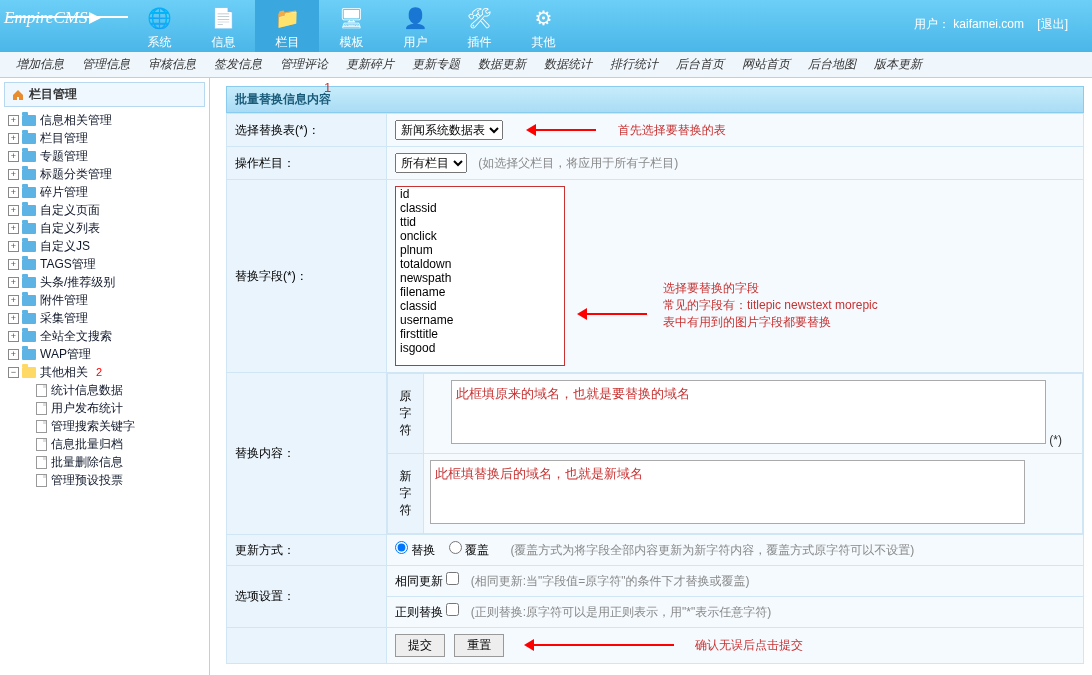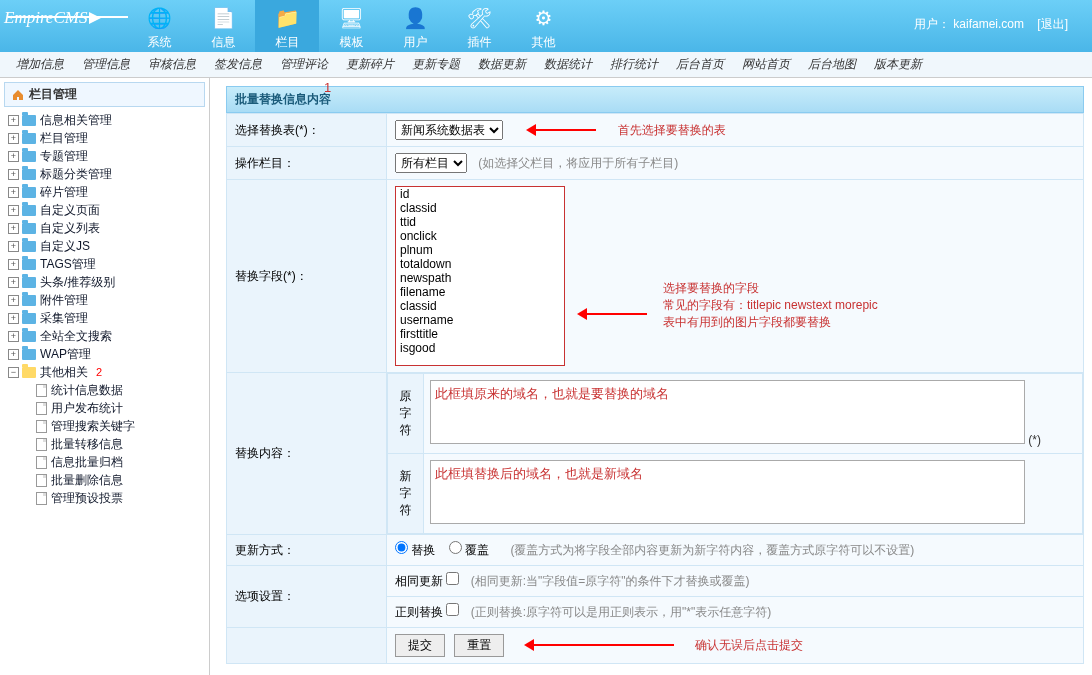--- a/index.html
+++ b/index.html
@@ -220,26 +220,20 @@
         <div class="tree-row">
           <span class="spacer"></span>
           <span class="spacer"></span>
           <span class="file-icon"></span>
           <span class="label">管理搜索关键字</span>
         </div>
         <div class="tree-row">
           <span class="spacer"></span>
           <span class="spacer"></span>
           <span class="file-icon"></span>
-          <span class="label">批量转移信息</span>
-        </div>
-        <div class="tree-row">
-          <span class="spacer"></span>
-          <span class="spacer"></span>
-          <span class="file-icon"></span>
           <span class="label">信息批量归档</span>
         </div>
         <div class="tree-row">
           <span class="spacer"></span>
           <span class="spacer"></span>
           <span class="file-icon"></span>
           <span class="label">批量删除信息</span>
         </div>
         <div class="tree-row">
           <span class="spacer"></span>
@@ -297,21 +291,21 @@
         </td>
       </tr>
       <tr>
         <td class="labelcell">替换内容：</td>
         <td style="padding:0">
           <table style="width:100%;border-collapse:collapse">
             <tbody>
                   <tr>
               <td class="inner-label">原字符</td>
               <td style="border-left:1px solid #D0E6F5;background:#F5FAFE;padding:6px">
-                <textarea style="color: #be185d;" placeholder="此框填原来的域名，也就是要替换的域名"></textarea>
+                <textarea style="color: #be185d; margin-left: 21px;" placeholder="此框填原来的域名，也就是要替换的域名"></textarea>
                 <span class="star-note">(*)</span>
               </td>
             </tr>
             <tr>
               <td class="inner-label" style="border-top:1px solid #404040">新字符</td>
               <td style="border-left:1px solid #D0E6F5;border-top:1px solid #D0E6F5;background:#F5FAFE;padding:6px">
                 <textarea style="color: #c2410c;" placeholder="此框填替换后的域名，也就是新域名"></textarea>
               </td>
             </tr>
           </tbody>

